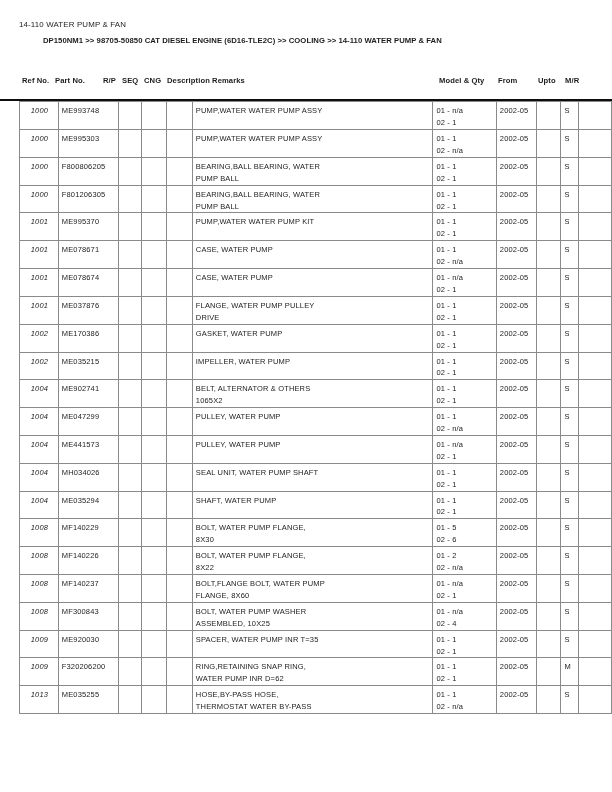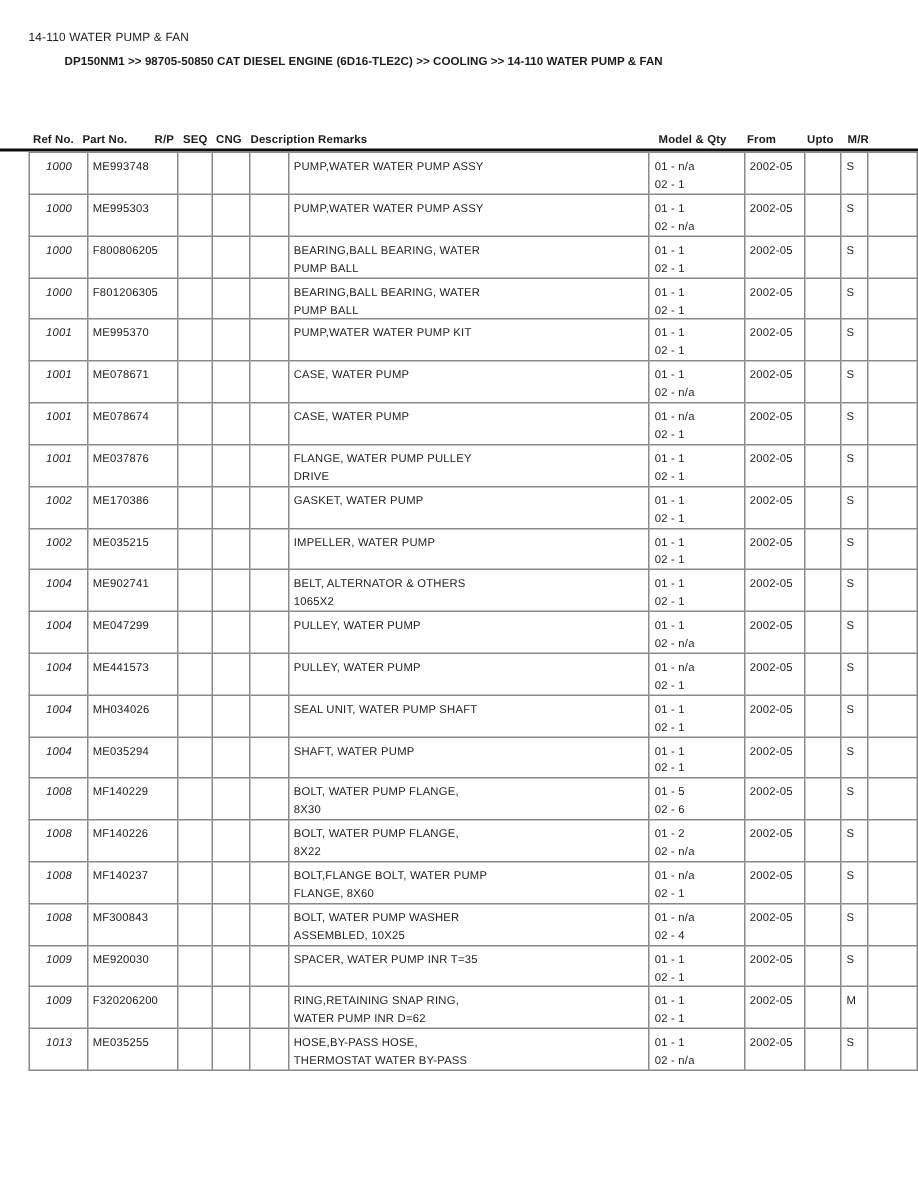--- a/index.html
+++ b/index.html
@@ -17,21 +17,21 @@
     font-size:7.9px;font-weight:normal;letter-spacing:.15px;
     white-space:nowrap;
   }
   .breadcrumb{
     position:absolute;left:19px;top:36px;
     font-size:7.7px;font-weight:bold;letter-spacing:.05px;
     white-space:nowrap;
     margin-left:24px;
   }
   .col-header{
-    position:absolute;top:88px;
+    position:absolute;top:76px;
     font-size:7.6px;font-weight:bold;letter-spacing:.1px;
     white-space:nowrap;
   }
   .thick-rule{
     position:absolute;left:0;top:98.6px;width:612px;height:2.6px;
     background:#0d0d0d;
   }
   table.parts{
     position:absolute;left:19px;top:101.2px;
     border-collapse:collapse;

